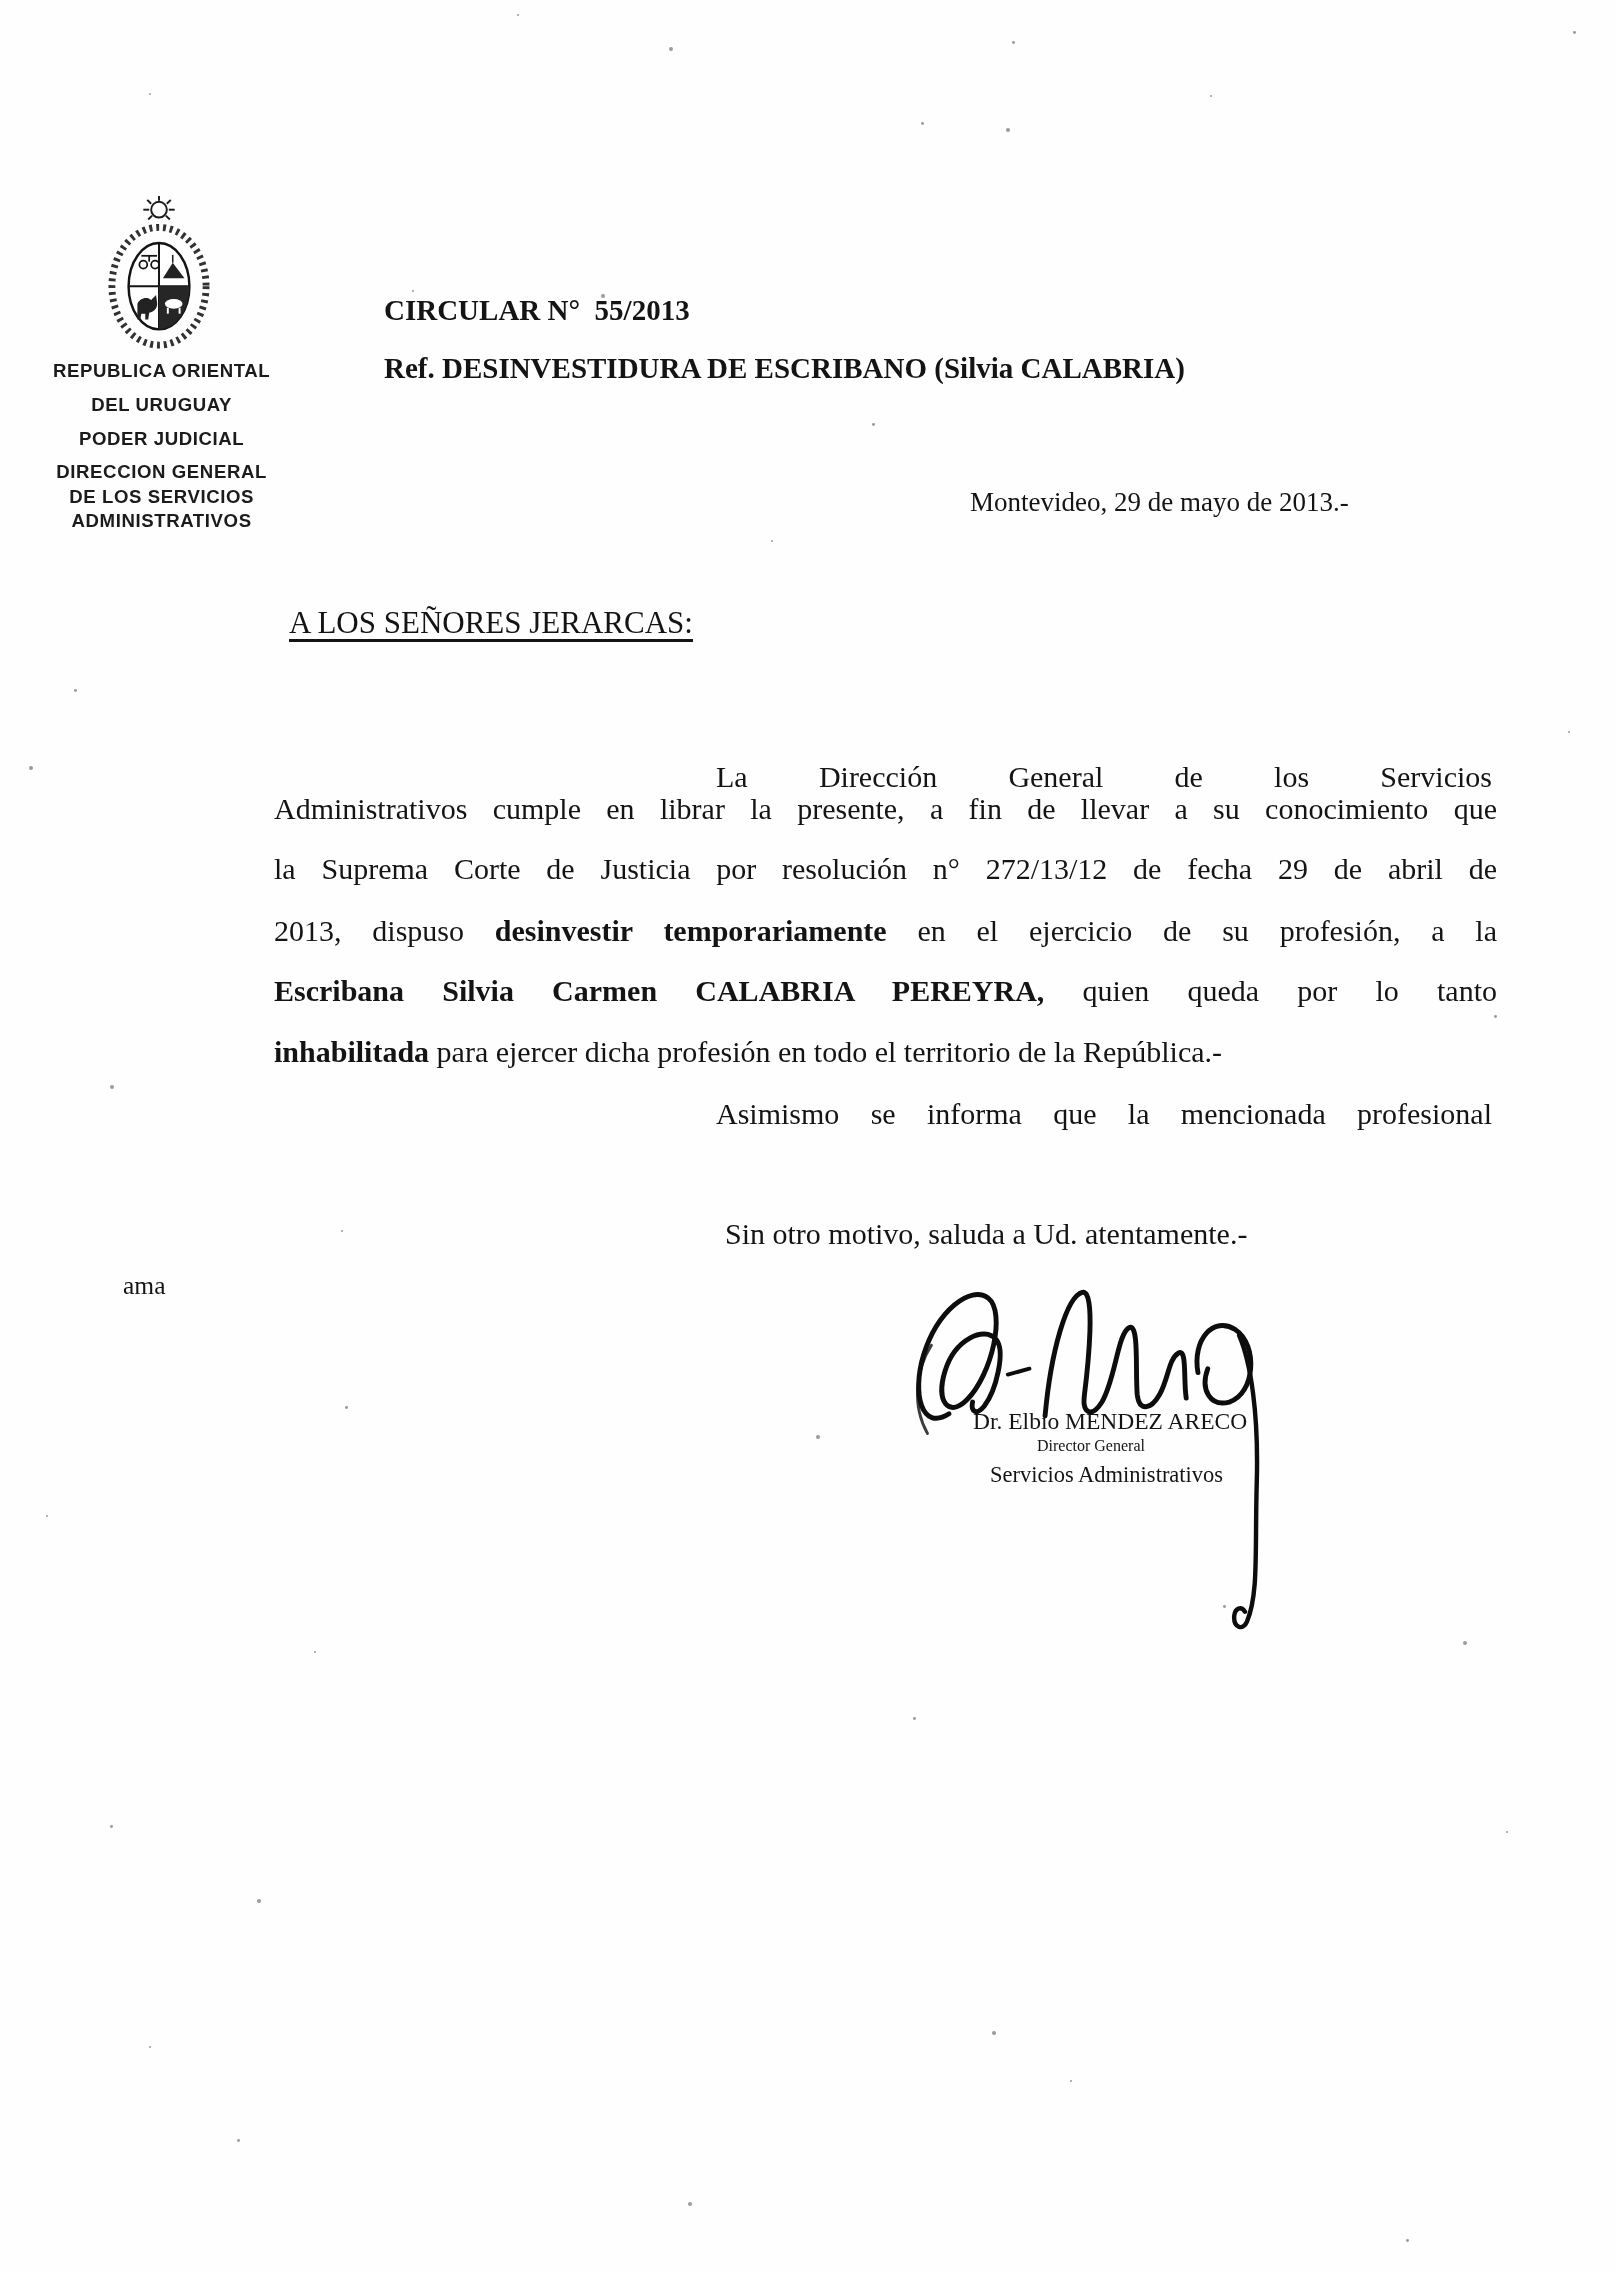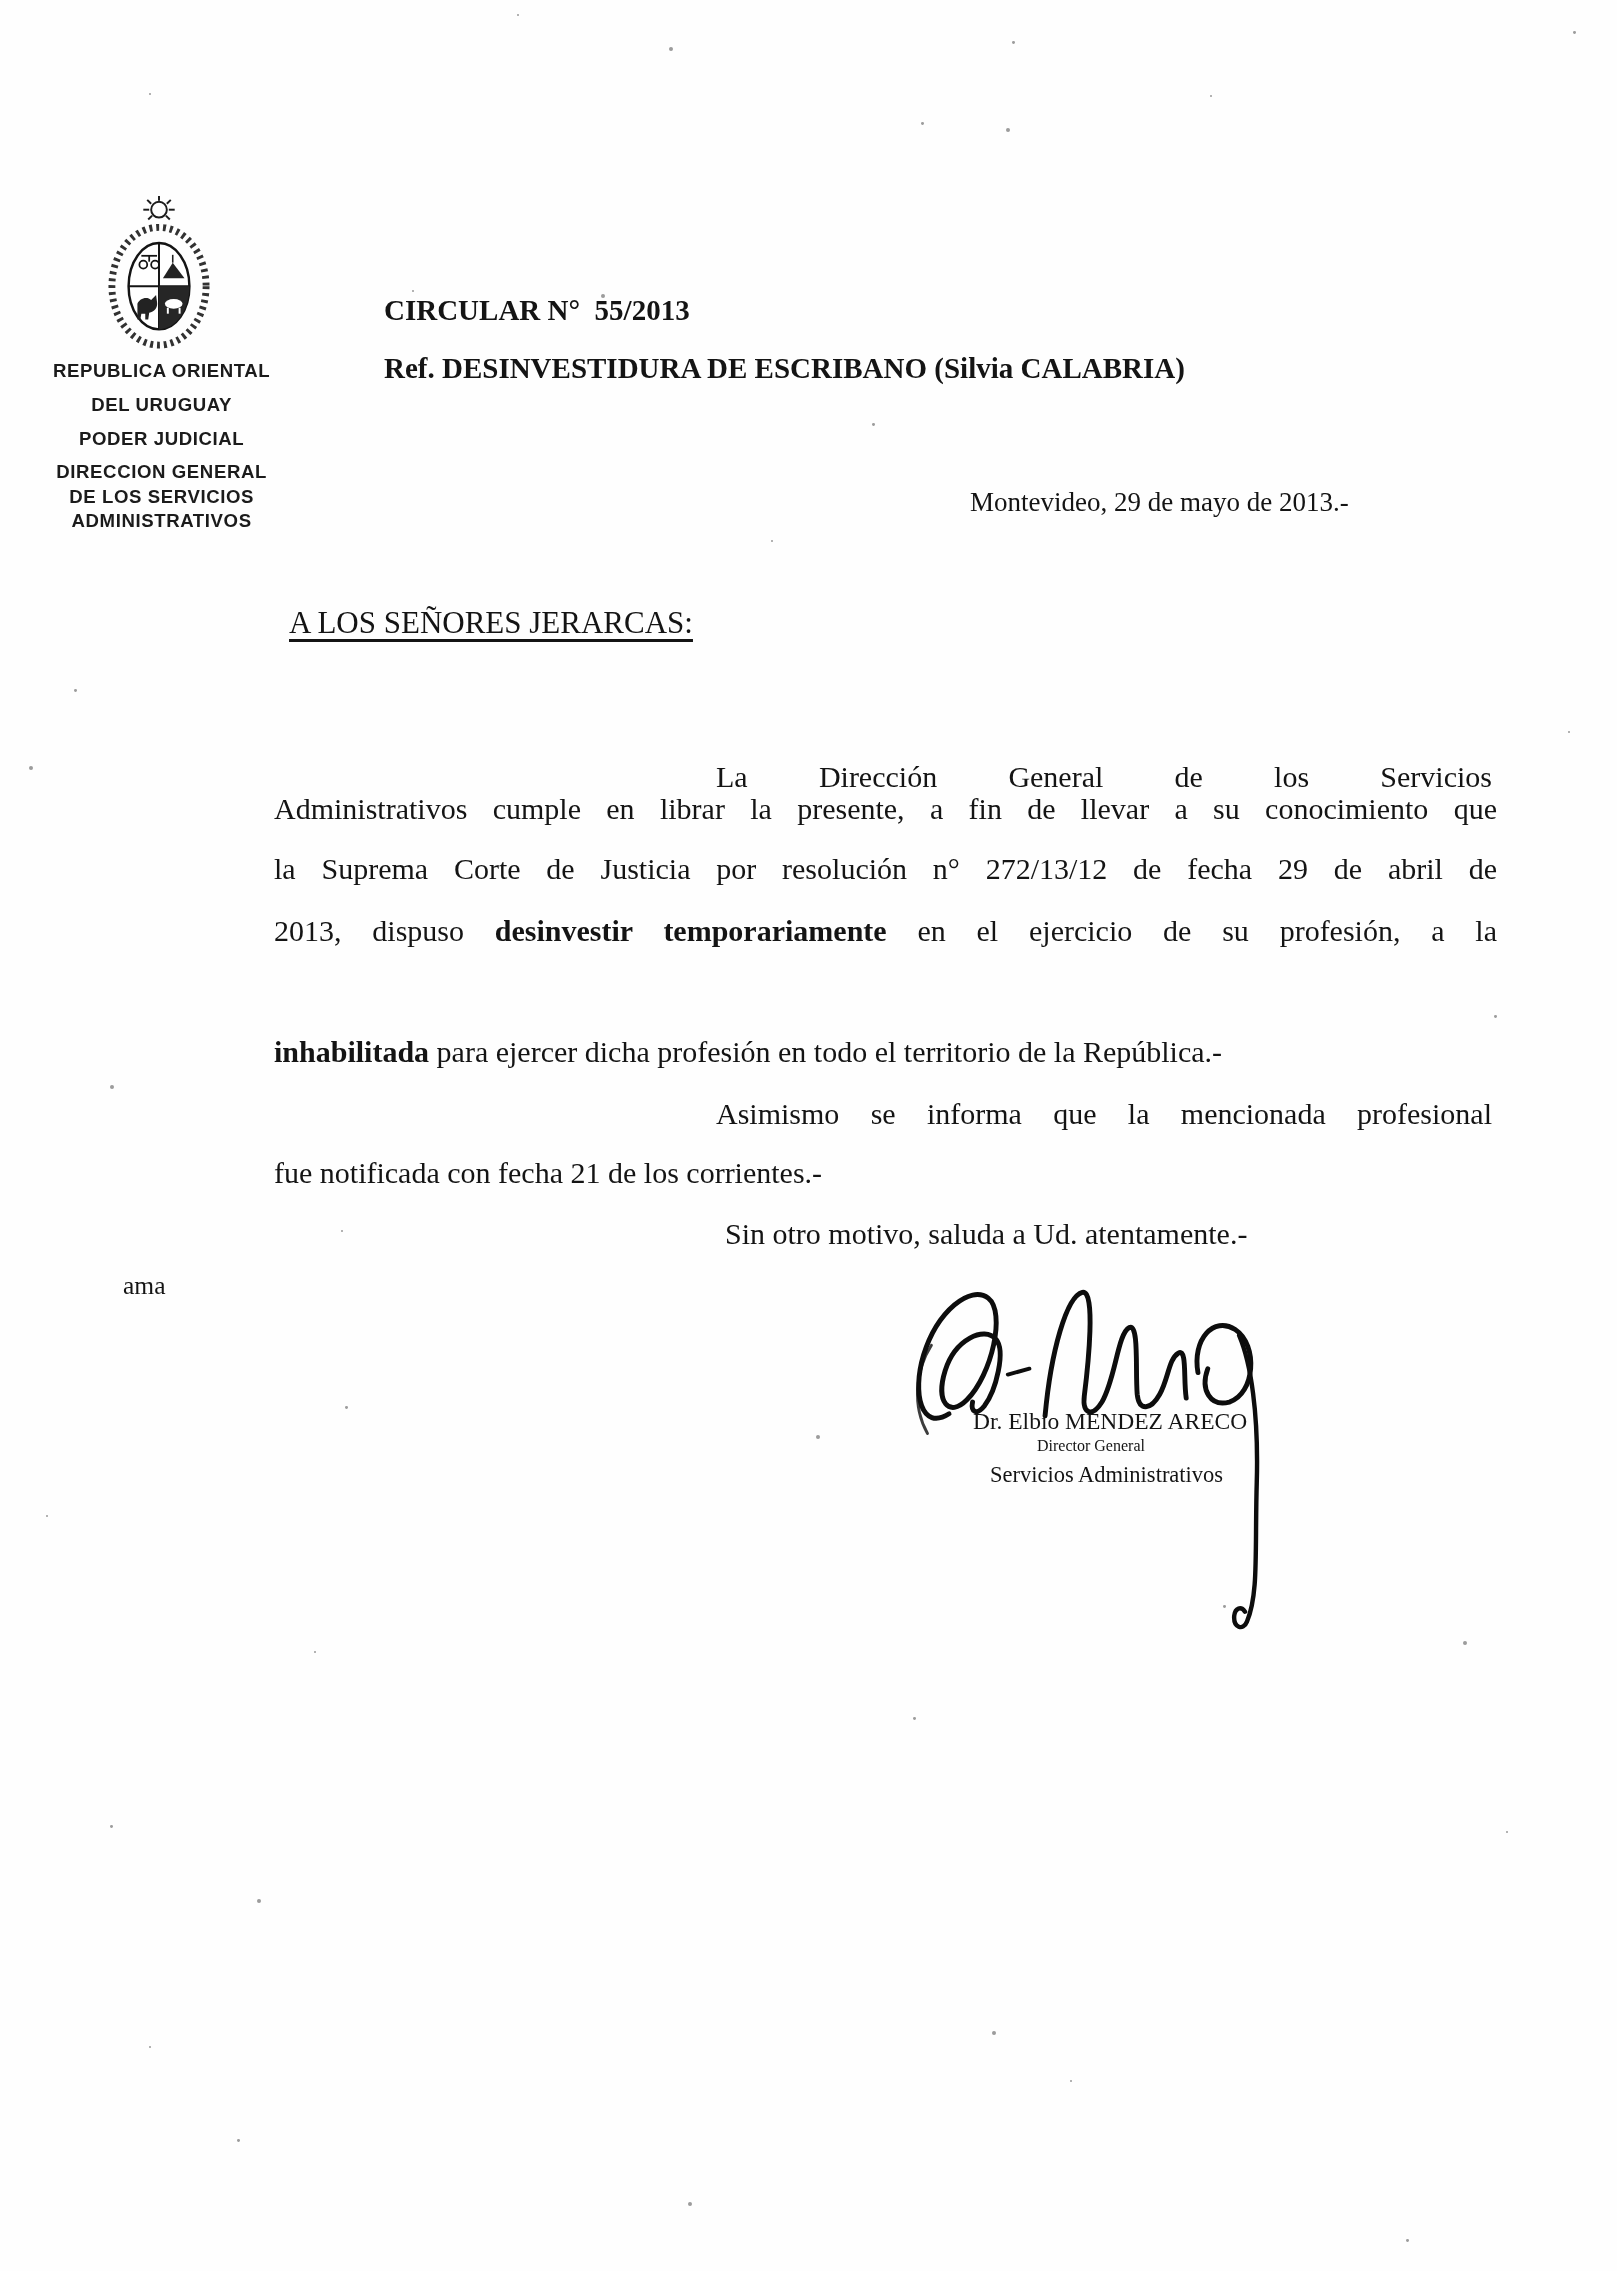--- a/index.html
+++ b/index.html
@@ -99,23 +99,23 @@
 
   <div class="circular-no">CIRCULAR N°  55/2013</div>
   <div class="ref-line">Ref. DESINVESTIDURA DE ESCRIBANO (Silvia CALABRIA)</div>
   <div class="dateline">Montevideo, 29 de mayo de 2013.-</div>
   <div class="salutation">A LOS SEÑORES JERARCAS:</div>
 
   <div class="bl just l-p1l1">La Dirección General de los Servicios</div>
   <div class="bl just l-p1l2">Administrativos cumple en librar la presente, a fin de llevar a su conocimiento que</div>
   <div class="bl just l-p1l3">la Suprema Corte de Justicia por resolución n° 272/13/12 de fecha 29 de abril de</div>
   <div class="bl just l-p1l4"><span>2013, dispuso </span><span class="b">desinvestir temporariamente</span><span> en el ejercicio de su profesión, a la</span></div>
+  <div class="bl just l-p1l5"><span class="b">Escribana Silvia Carmen CALABRIA PEREYRA,</span><span> quien queda por lo tanto</span></div>
   <div class="bl l-p1l6"><span class="b">inhabilitada</span><span> para ejercer dicha profesión en todo el territorio de la República.-</span></div>
   <div class="bl just l-p2l1">Asimismo se informa que la mencionada profesional</div>
-  <div class="bl l-p2l2">fue notificada con fecha 21 de los corrientes.-</div>
   <div class="bl l-p3l1">Sin otro motivo, saluda a Ud. atentamente.-</div>
 
   <div class="initials">ama</div>
 
   <svg class="sig-svg" width="392" height="392" viewBox="0 0 400 400">
     <g stroke="#0d0d0d" stroke-width="5" fill="none" stroke-linecap="round" stroke-linejoin="round">
       <path d="M30,90 C14,115 10,152 26,180" stroke-width="3" opacity="0.8"></path>
       <path d="M48,160 C20,178 10,140 22,100 C36,55 70,28 88,42 C106,56 92,120 66,146 C48,164 34,148 44,116 C54,84 84,70 96,84 C106,96 96,136 84,152 C76,162 70,158 72,148"></path>
       <path d="M108,120 L130,114" stroke-width="4"></path>
       <path d="M146,162 C152,96 168,40 184,36 C198,33 190,110 186,142 C184,160 194,164 204,148 C218,124 220,78 232,72 C242,68 238,116 240,140 C242,158 254,156 263,140 C272,124 272,104 282,98 C291,93 287,124 290,144"></path>

